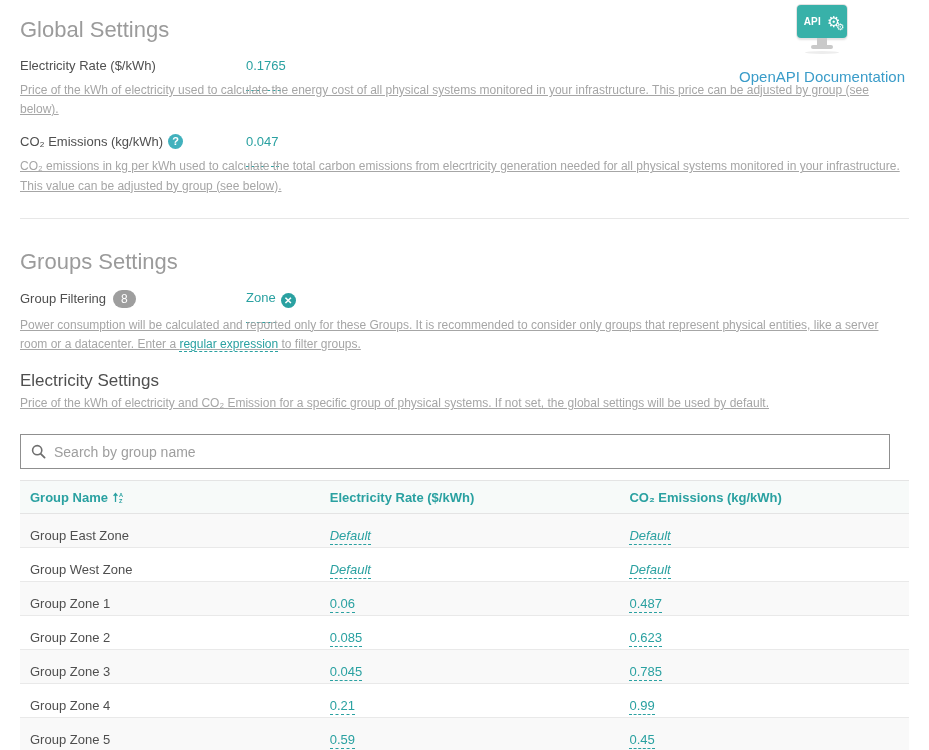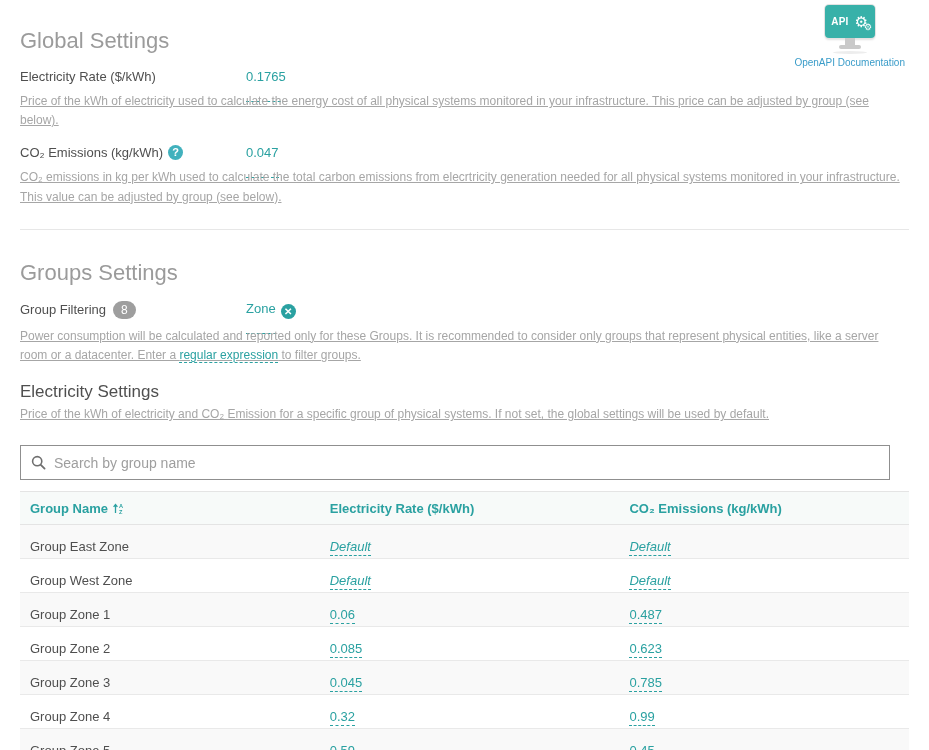--- a/index.html
+++ b/index.html
@@ -16,25 +16,25 @@
     display: flex; align-items: center; justify-content: center; gap: 6px;
     box-shadow: 0 0 0 1px #e3e3e3, 0 2px 2px rgba(0,0,0,0.12);
   }
   .api-text { color: #fff; font-size: 10px; font-weight: bold; letter-spacing: 0.2px; }
   .gears { position: relative; color: #fff; line-height: 1; }
   .gear-big { font-size: 15px; }
   .gear-small { position: absolute; font-size: 9px; right: -4px; bottom: -2px; }
   .stand { width: 10px; height: 7px; background: #c9c9c9; margin: 0 auto; }
   .stand-base { width: 22px; height: 4px; background: #c9c9c9; border-radius: 2px; margin: 0 auto; }
   .stand-shadow { width: 34px; height: 3px; background: #ededed; border-radius: 50%; margin: 2px auto 0; }
-  .api-link { display: block; margin-top: 3px; color: #3a9cc9; font-size: 10px; text-decoration: none; }
+  .api-link { display: block; margin-top: 14px; color: #3a9cc9; font-size: 15px; text-decoration: none; }
 
   
   .section-title { color: #9b9b9b; font-size: 22px; font-weight: 400; }
-  #global-title { padding-top: 28px; }
+  #global-title { padding-top: 17px; }
   #groups-title { padding-top: 30px; }
 
   
   .field-row { display: flex; align-items: center; margin-top: 15px; }
   .field-label { width: 226px; flex: 0 0 226px; font-size: 13px; color: #4f4f4f; display: flex; align-items: center; }
   .field-value { font-size: 13px; }
   .value-link { color: #2aa1a1; text-decoration: none; border-bottom: 1px dashed #2aa1a1; padding-bottom: 17px; cursor: pointer; }
   .description { margin-top: 8px; font-size: 12px; line-height: 1.6; color: #a6a6a6; text-decoration: underline; }
   .inline-link { color: #2aa1a1; text-decoration: none; border-bottom: 1px dashed #2aa1a1; cursor: pointer; }
 
@@ -196,21 +196,21 @@
   </tr>
 
   <tr>
     <td>Group Zone 3</td>
     <td><a class="cell-link">0.045</a></td>
     <td><a class="cell-link">0.785</a></td>
   </tr>
 
   <tr>
     <td>Group Zone 4</td>
-    <td><a class="cell-link">0.32</a></td>
+    <td><a class="cell-link">0.21</a></td>
     <td><a class="cell-link">0.99</a></td>
   </tr>
 
   <tr>
     <td>Group Zone 5</td>
     <td><a class="cell-link">0.59</a></td>
     <td><a class="cell-link">0.45</a></td>
   </tr>
 
 </tbody>

